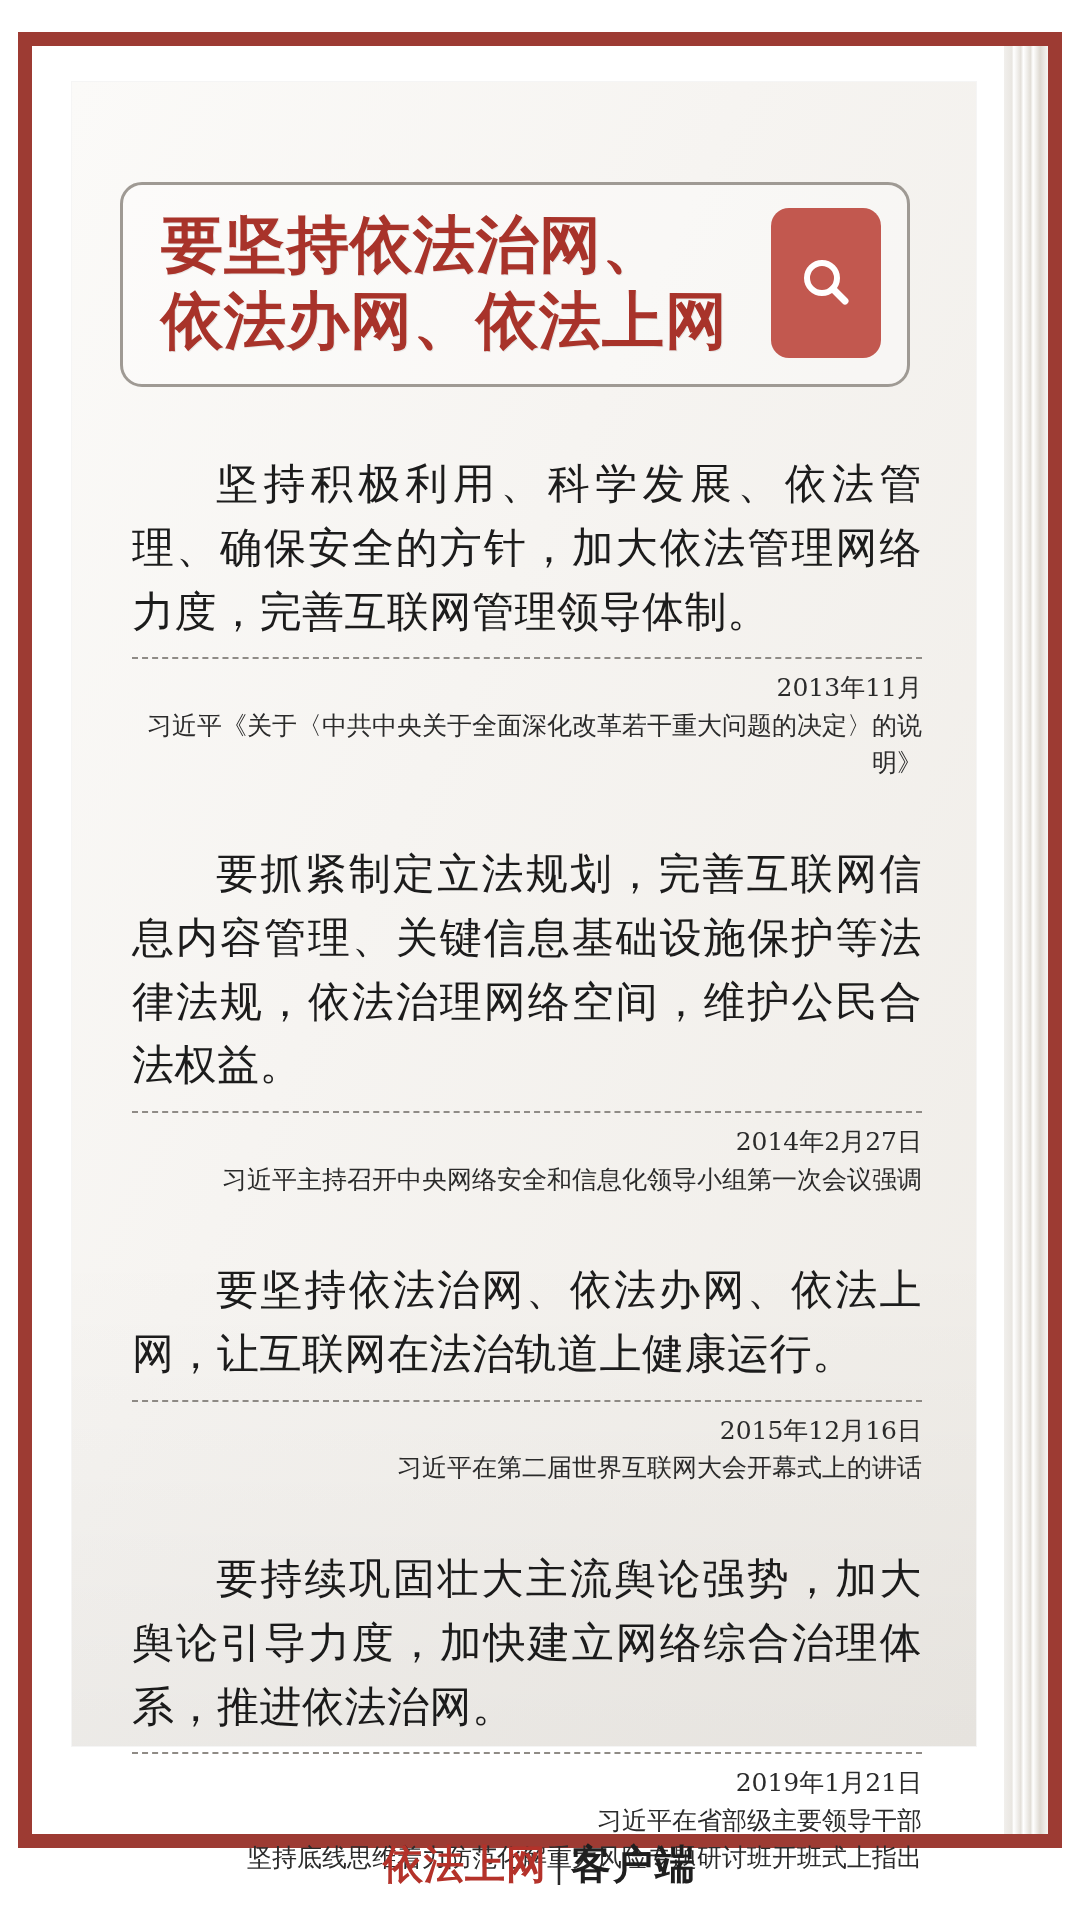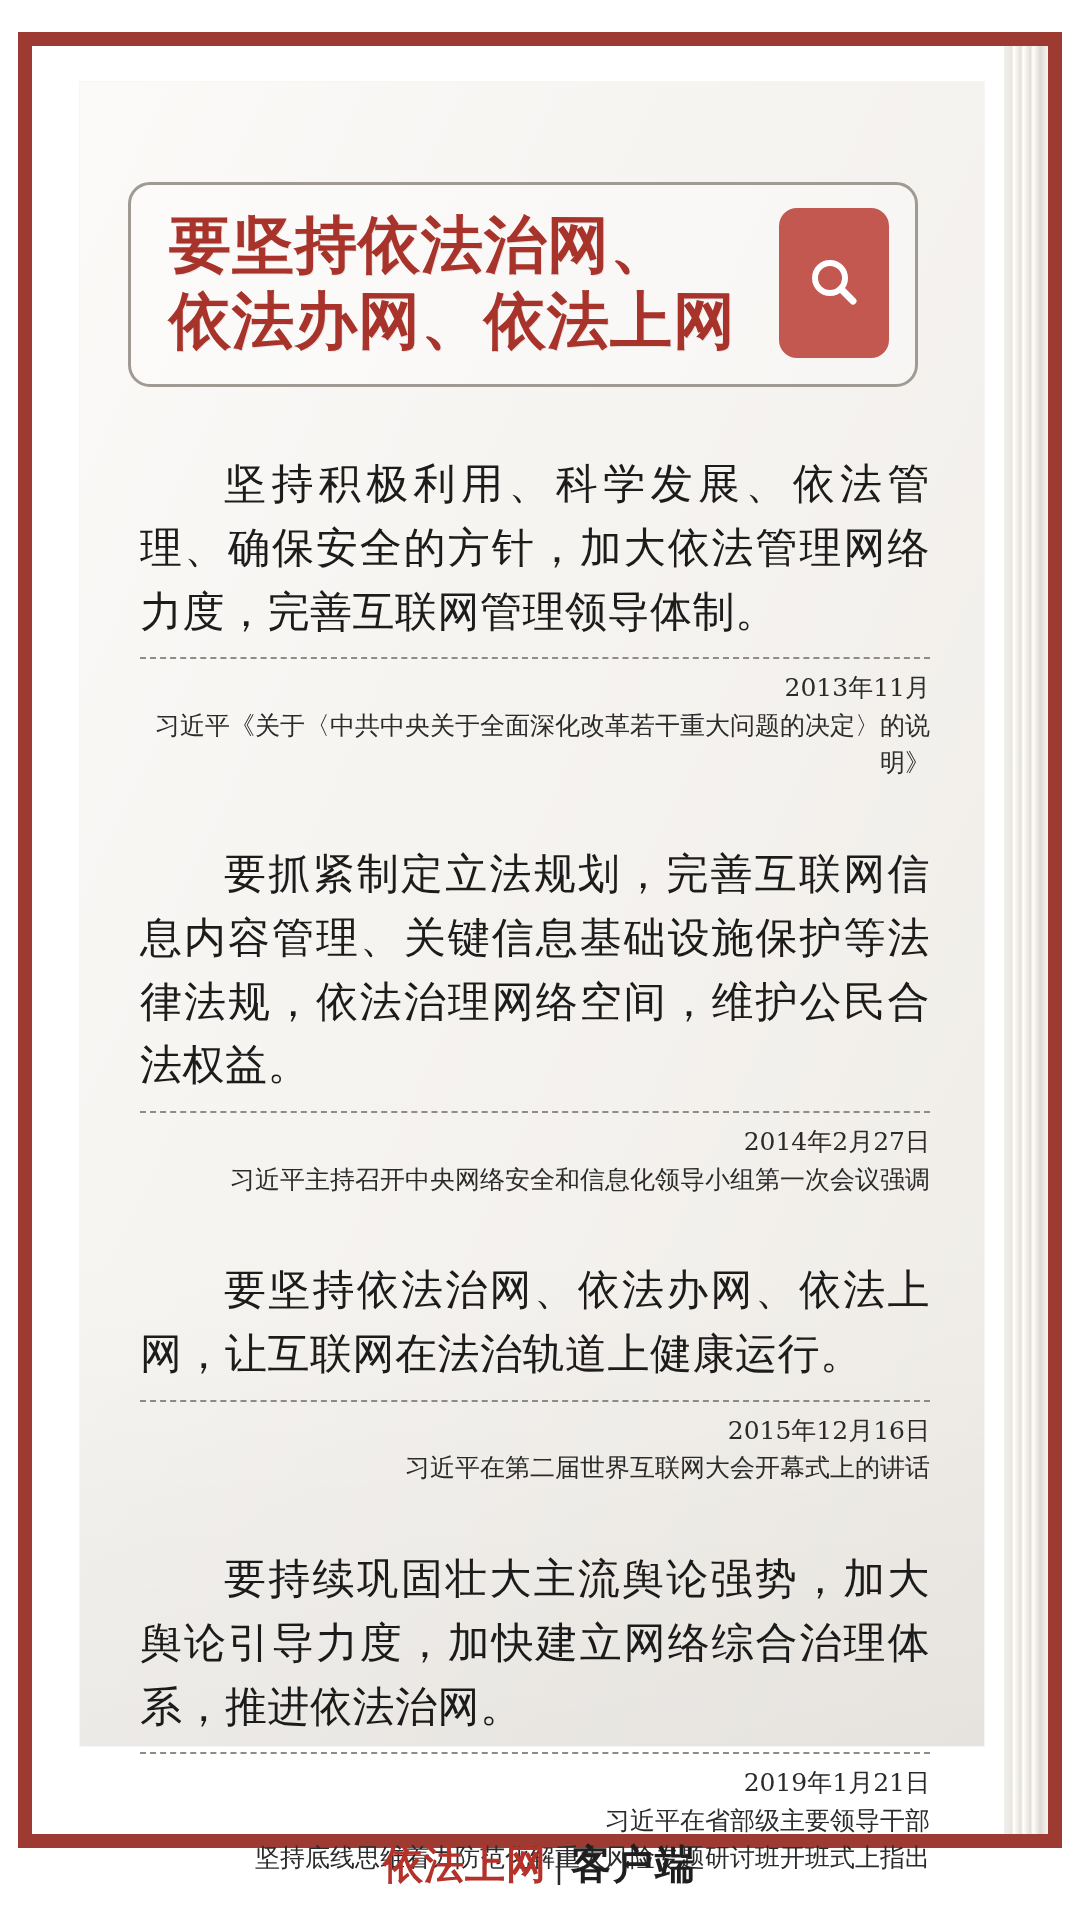--- a/index.html
+++ b/index.html
@@ -52,21 +52,21 @@
     background: linear-gradient(to right,
         #f1efec 0%, #e9e6e1 18%, #ffffff 22%,
         #e4e0da 38%, #ffffff 44%,
         #e2ded7 60%, #ffffff 66%,
         #ded9d1 82%, #f7f5f2 100%);
   }
 
   
   .page {
     position: absolute;
-    left: 48px;
+    left: 40px;
     top: 36px;
     width: 904px;
     height: 1664px;
     background: linear-gradient(115deg, #fbfaf8 0%, #f6f4f1 40%, #efece7 100%);
     box-shadow: 0 0 0 1px rgba(0,0,0,0.04);
   }
   .page::after {
     content: "";
     position: absolute;
     inset: 0;

